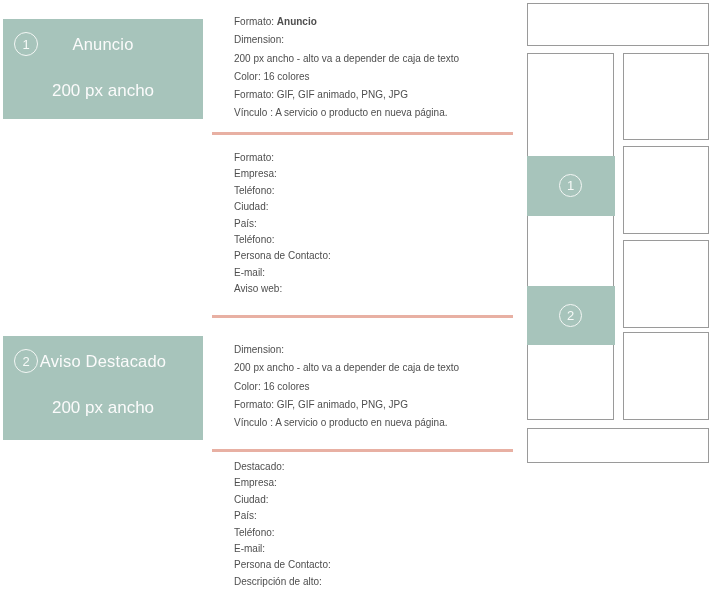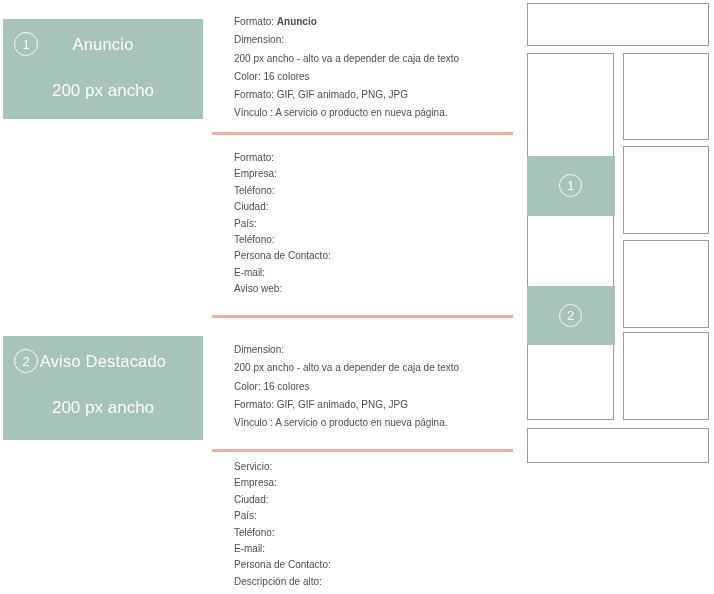--- a/index.html
+++ b/index.html
@@ -166,21 +166,21 @@
     <div>Dimension:</div>
     <div>200 px ancho - alto va a depender de caja de texto</div>
     <div>Color: 16 colores</div>
     <div>Formato: GIF, GIF animado, PNG, JPG</div>
     <div>Vínculo : A servicio o producto en nueva página.</div>
   </div>
 
   <div class="divider divider-3"></div>
 
   <div class="detail-block detail-2">
-    <div>Servicio:</div>
+    <div>Destacado:</div>
     <div>Empresa:</div>
     <div>Ciudad:</div>
     <div>País:</div>
     <div>Teléfono:</div>
     <div>E-mail:</div>
     <div>Persona de Contacto:</div>
     <div>Descripción de alto:</div>
   </div>
 
   <div class="wf-box wf-header"></div>

